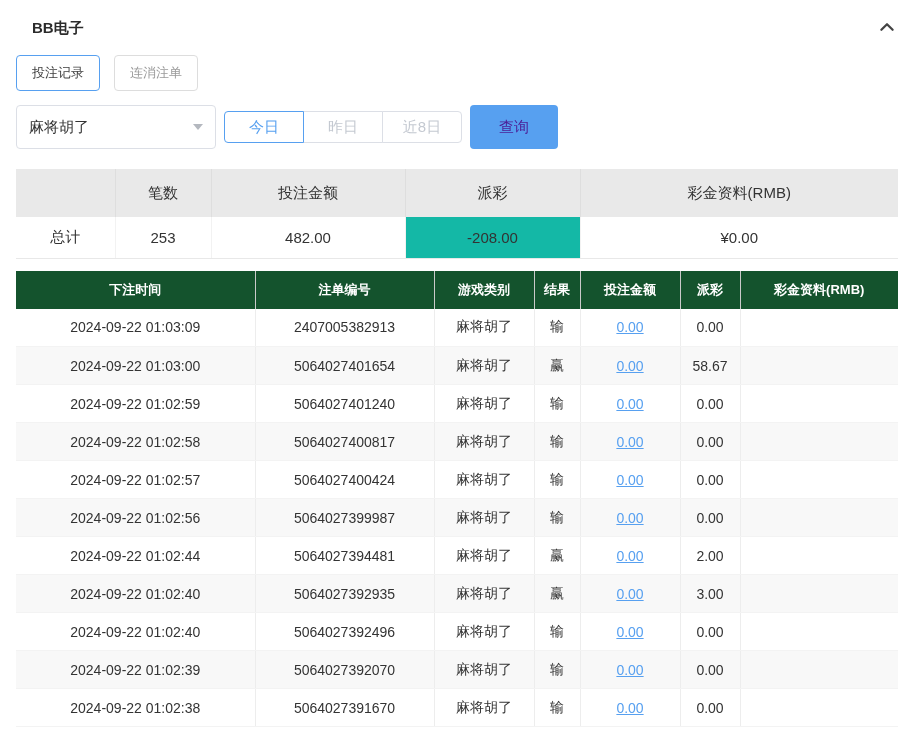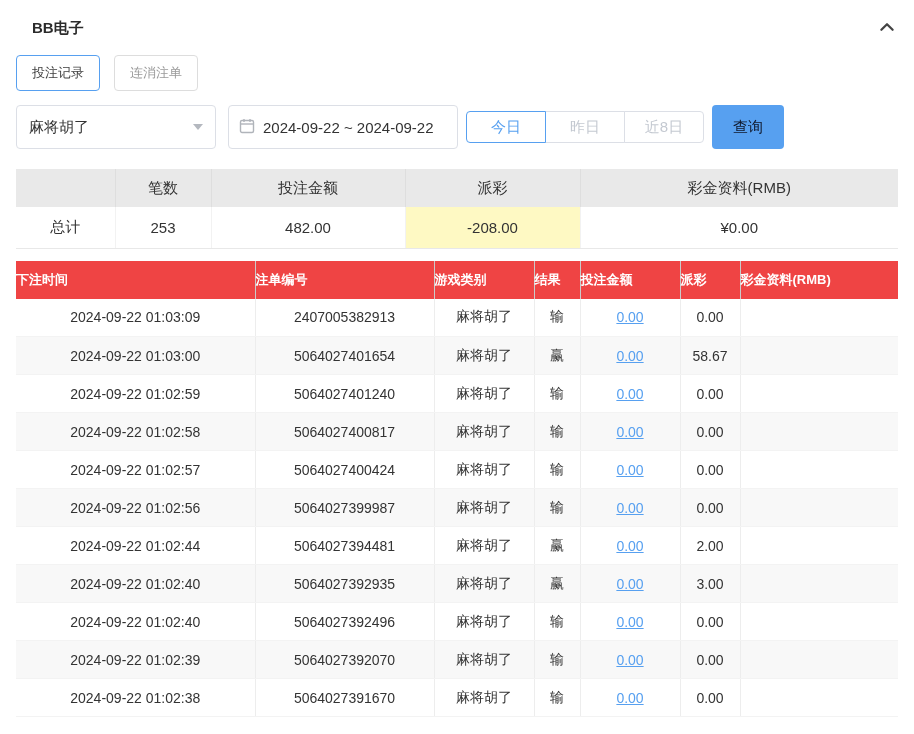--- a/index.html
+++ b/index.html
@@ -35,43 +35,43 @@
   .btn-group { display:flex; margin-left:8px; }
   .gbtn {
     width:80px; height:32px; border:1px solid #dcdfe6; background:#fff; color:#c4c9d1;
     font-size:15px; display:flex; align-items:center; justify-content:center; cursor:pointer;
   }
   .gbtn + .gbtn { margin-left:-1px; }
   .gbtn.first { border-radius:4px 0 0 4px; }
   .gbtn.last  { border-radius:0 4px 4px 0; }
   .gbtn.active { color:#57a0f0; border-color:#57a0f0; position:relative; z-index:1; }
   .search-btn {
-    margin-left:8px; width:72px; height:44px; background:#57a0f0; color:#0f172a;
+    margin-left:8px; width:88px; height:44px; background:#57a0f0; color:#4c1d95;
     font-size:15px; border:none; border-radius:4px; cursor:pointer;
   }
 
   
   .summary-table { width:882px; border-collapse:collapse; font-size:15px; margin-bottom:12px; table-layout:fixed; }
   .summary-table th {
-    background:#e9e9e9; height:38px; font-weight:normal; color:#333;
+    background:#e9e9e9; height:48px; font-weight:normal; color:#333;
     text-align:center; border-right:1px solid #dedede;
   }
   .summary-table th:last-child { border-right:none; }
   .summary-table td {
     height:41px; text-align:center; color:#333;
     border-bottom:1px solid #e8e8e8; border-right:1px solid #f2f2f2;
   }
   .summary-table td:last-child { border-right:none; }
-  .payout-negative { color:#f25555; background:#fef9c3; }
+  .payout-negative { color:#f25555; background:#14b8a6; }
 
   
   .bet-table { width:882px; border-collapse:collapse; font-size:14px; table-layout:fixed; }
   .bet-table th {
-    background:#ef4444; color:#fff; font-weight:bold; font-size:13px;
-    height:38px; text-align:left; border-right:1px solid #cacaca;
+    background:#14532d; color:#fff; font-weight:bold; font-size:13px;
+    height:38px; text-align:center; border-right:1px solid #cacaca;
   }
   .bet-table th:last-child { border-right:none; }
   .bet-table td {
     height:38px; text-align:center; color:#333; background:#fff;
     border-right:1px solid #ededed; border-bottom:1px solid #f3f3f3;
     white-space:nowrap; overflow:hidden;
   }
   .bet-table td:last-child { border-right:none; }
   .bet-table tbody tr:nth-child(even) td { background:#f8f8f8; }
   .bet-link { color:#57a0f0; text-decoration:underline; cursor:pointer; }
@@ -94,31 +94,20 @@
 
   <div class="tabs">
     <button class="tab active">投注记录</button>
     <button class="tab">连消注单</button>
   </div>
 
   <div class="controls">
     <div class="select">
       <span>麻将胡了</span>
       <span class="caret"></span>
-    </div>
-    <div class="date-input">
-      <span>
-        <svg width="16" height="16" viewBox="0 0 16 16">
-            <rect x="1.5" y="2.5" width="13" height="12" rx="1.5" fill="none" stroke="#b0b4ba" stroke-width="1.4"></rect>
-            <line x1="1.5" y1="6" x2="14.5" y2="6" stroke="#b0b4ba" stroke-width="1.4"></line>
-            <line x1="5" y1="1" x2="5" y2="4" stroke="#b0b4ba" stroke-width="1.4"></line>
-            <line x1="11" y1="1" x2="11" y2="4" stroke="#b0b4ba" stroke-width="1.4"></line>
-          </svg>
-      </span>
-      <span>2024-09-22 ~ 2024-09-22</span>
     </div>
     <div class="btn-group">
       <button class="gbtn first active">今日</button>
       <button class="gbtn">昨日</button>
       <button class="gbtn last">近8日</button>
     </div>
     <button class="search-btn">查询</button>
   </div>
 
   <table class="summary-table">

